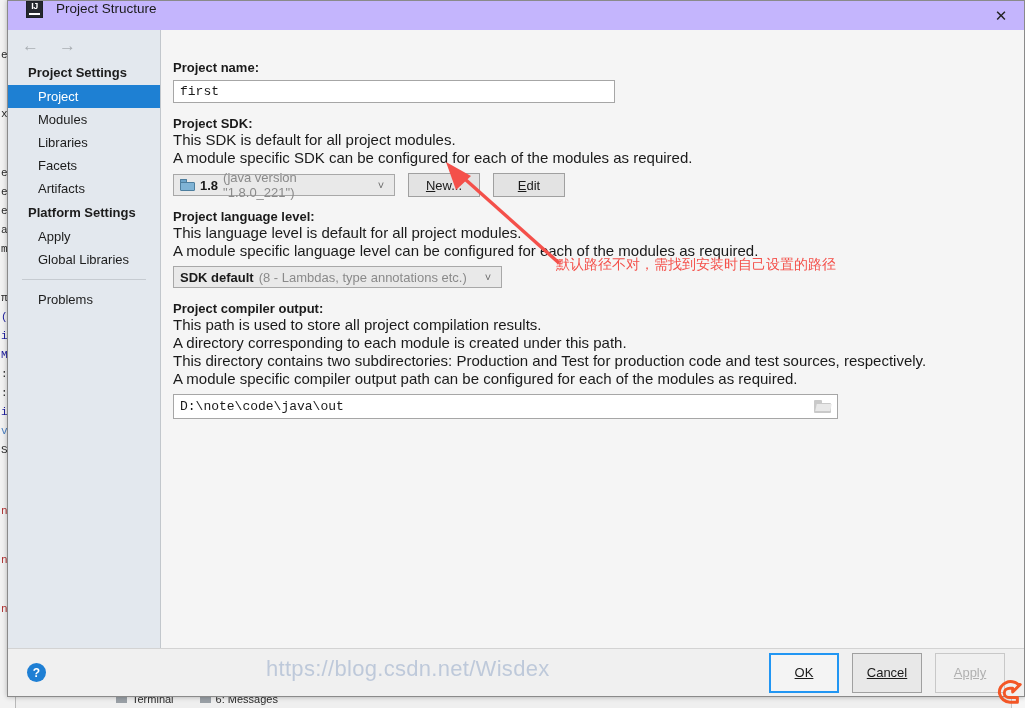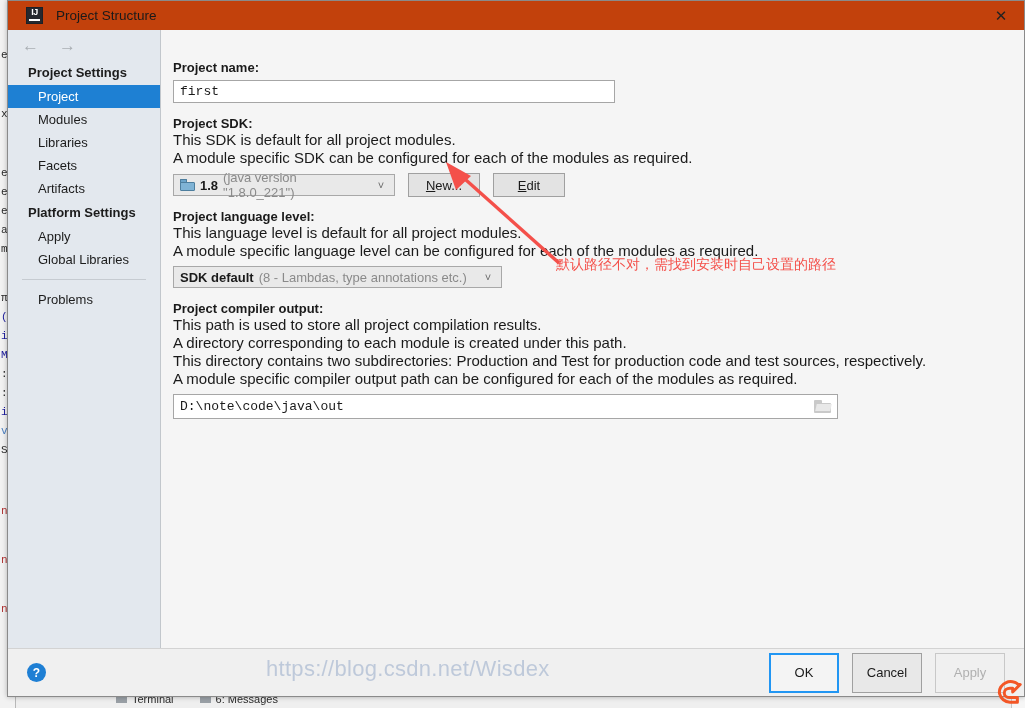--- a/index.html
+++ b/index.html
@@ -47,22 +47,22 @@
   
   .dialog {
     position: absolute; left: 7px; top: 0; width: 1018px; height: 697px;
     background: #f0f0f0;
     border: 1px solid #8a8a8a;
     box-shadow: 0 0 5px rgba(0,0,0,.28);
     display: flex; flex-direction: column;
   }
 
   .titlebar {
-    height: 29px; background: #c2410c;
-    display: flex; align-items: center; flex: 0 0 29px;
+    height: 29px; background: #c4b5fd;
+    display: flex; align-items: flex-start; flex: 0 0 29px;
     position: relative;
   }
   .ij-logo {
     width: 17px; height: 17px; margin-left: 18px;
     background: #25282e; position: relative; flex: 0 0 auto;
     border: 1px solid #1d2026;
   }
   .ij-logo::before {
     content: "IJ"; position: absolute; left: 0; right: 0; top: -1px;
     text-align: center; color: #ffffff; font-size: 9px;
@@ -171,21 +171,21 @@
   .help-btn {
     width: 19px; height: 19px; border-radius: 50%;
     background: #1e7fd4; color: #fff; font-size: 12px; font-weight: 700;
     display: flex; align-items: center; justify-content: center;
     margin-left: 19px; cursor: pointer;
   }
   .footer-btns { margin-left: auto; display: flex; gap: 13px; padding-right: 19px; }
   .fbtn {
     width: 70px; height: 40px; background: #e8e8e8; border: 1px solid #a0a0a0;
     font-size: 13px; color: #1a1a1a; display: flex; align-items: center;
-    justify-content: center; cursor: pointer;
+    justify-content: center; cursor: pointer; text-decoration: underline;
   }
   .fbtn.primary { border: 2px solid #2196f3; background: #f4f4f4; }
   .fbtn.disabled { color: #b0b0b0; border-color: #c8c8c8; background: #f0f0f0; cursor: default; }
 
   
   .watermark {
     position: absolute; left: 258px; bottom: 14px;
     font-size: 22px; color: rgba(150,170,200,.55);
     letter-spacing: .3px; pointer-events: none; white-space: nowrap;
     font-family: "Liberation Sans", sans-serif;

